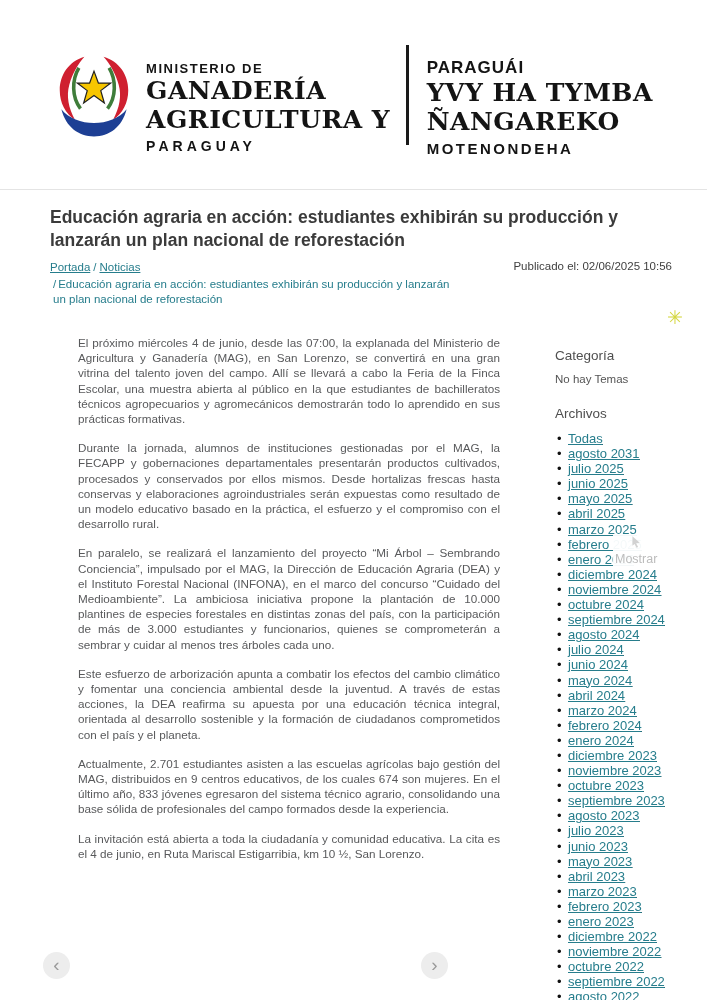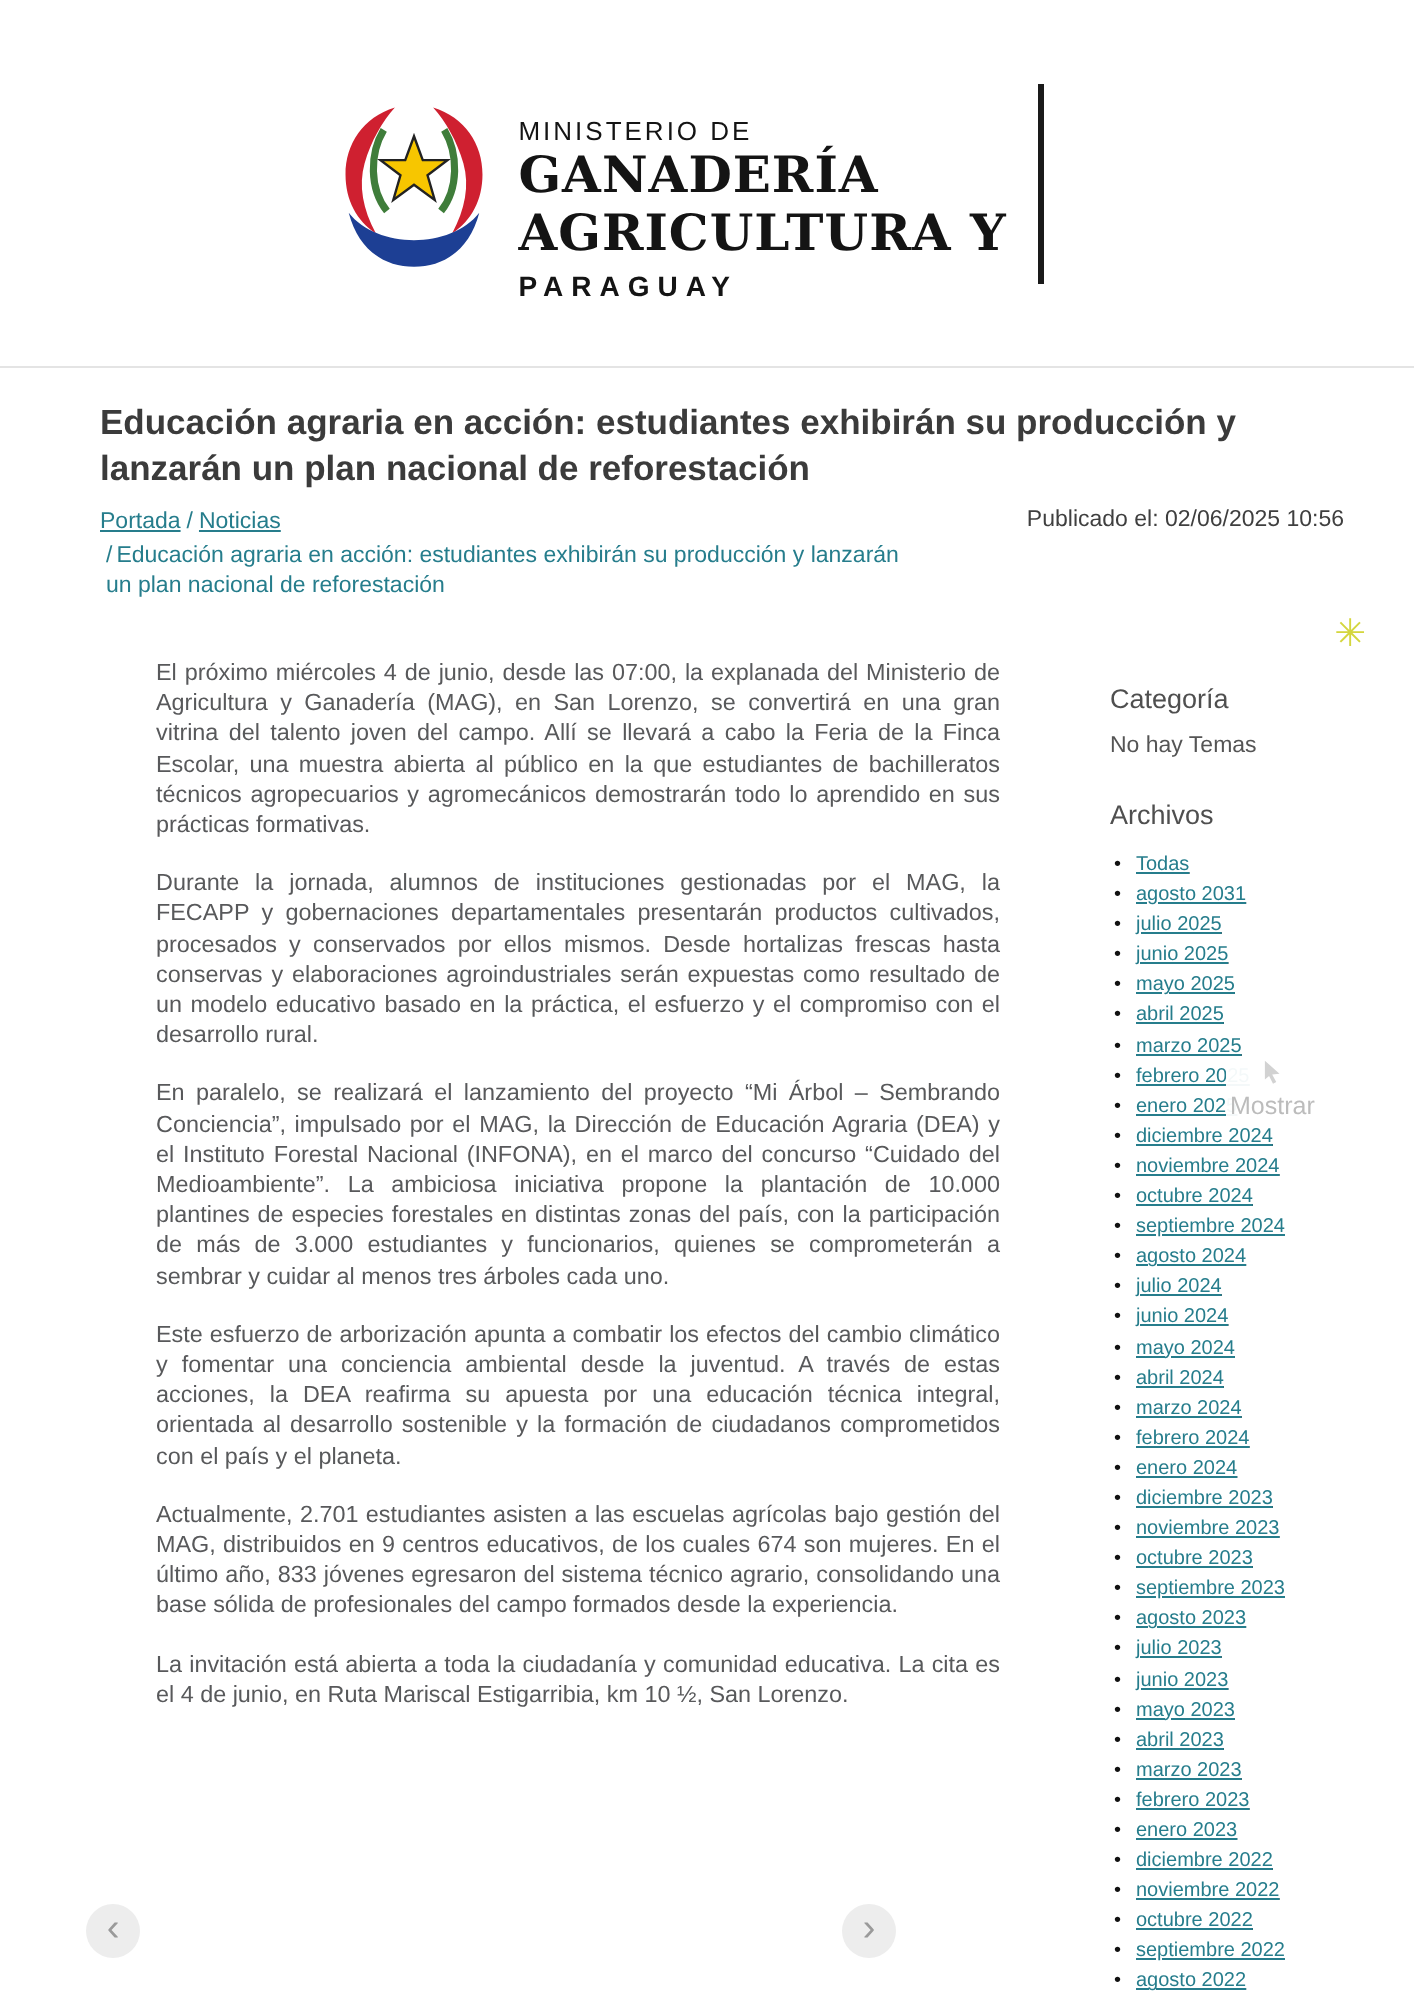--- a/index.html
+++ b/index.html
@@ -4,21 +4,21 @@
 <style>
   * { margin:0; padding:0; box-sizing:border-box; }
   html,body { background:#fff; }
   body { font-family:"Liberation Sans", sans-serif; }
   .page { position:relative; width:707px; height:1000px; margin:0 auto; background:#fff; overflow:hidden; }
 
   
   .site-header { display:flex; align-items:center; justify-content:center; padding-top:32px; }
   .logo { width:80px; height:86px; margin-right:12px; flex:0 0 auto; }
   .ministry-block { margin-right:16px; }
-  .line-small-1 { font-size:13px; font-weight:normal; letter-spacing:1.5px; color:#141414;margin-top:26px; }
+  .line-small-1 { font-size:13px; font-weight:bold; letter-spacing:1.5px; color:#141414;margin-top:26px; }
   .line-big { font-family:"DejaVu Serif", serif; font-weight:700; font-size:25px; line-height:29px; letter-spacing:0.5px; color:#141414; }
   .line-small-2 { font-size:14px; font-weight:bold; letter-spacing:4px; color:#141414; margin-top:4px; }
   .header-divider { width:2.5px; height:100px; background:#1a1a1a; margin-right:18px; }
   .guarani-block .line-small-1 { font-size:17px; letter-spacing:1px; }
   .guarani-block .line-small-2 { letter-spacing:2.5px; font-size:15px; }
   .header-rule { height:1px; background:#e4e4e4; margin-top:32px; }
 
   
   .main { padding:16px 35px 0 50px; }
   .page-title { font-size:17.5px; line-height:23px; font-weight:bold; color:#3b3b3b; max-width:618px; }
@@ -34,21 +34,21 @@
   .content-row { display:flex; margin-top:28px; }
   .article-col { width:422px; flex:0 0 auto;margin-left:28px; }
   .article-col p { font-size:11.7px; line-height:15.2px; color:#58595b; text-align:justify; margin:0 0 14px 0; }
 
   
   .sidebar { width:150px; margin-left:55px; padding-top:12px; position:relative; }
   .sidebar h3 { font-size:13.5px; font-weight:400; color:#4f4f4f; line-height:17px; }
   .category-empty { font-size:11.5px; color:#555; margin-top:8px; line-height:15px; }
   .archives-title { margin-top:18px; }
   .archive-list { list-style:none; margin-top:9px; position:relative; }
-  .archive-list li { position:relative; padding-left:13px; font-size:10px; line-height:15.1px;text-decoration:underline; }
+  .archive-list li { position:relative; padding-left:13px; font-size:13px; line-height:15.1px;text-decoration:underline; }
   .archive-list li::before { content:"•"; position:absolute; left:2px; top:0; color:#111; }
   .archive-list a { color:#267d8c; text-decoration:underline; cursor:pointer; }
 
   
   .hover-tooltip { position:absolute; top:104px; left:58px; display:flex; align-items:center; gap:3px;
     background:rgba(255,255,255,0.95); padding:0 2px; z-index:5;flex-direction:column; }
   .hover-tooltip .label { color:#bcbcbc; font-size:12.5px; white-space:nowrap; }
   .cursor-glyph { width:13px; height:14px; flex:0 0 auto; }
 
   
@@ -80,20 +80,26 @@
 
     <div class="ministry-block">
       <div class="line-small-1">MINISTERIO DE</div>
       <div class="line-big">GANADERÍA</div>
       <div class="line-big">AGRICULTURA Y</div>
       <div class="line-small-2">PARAGUAY</div>
     </div>
 
     <div class="header-divider"></div>
 
+    <div class="guarani-block">
+      <div class="line-small-1">PARAGUÁI</div>
+      <div class="line-big">YVY HA TYMBA</div>
+      <div class="line-big">ÑANGAREKO</div>
+      <div class="line-small-2">MOTENONDEHA</div>
+    </div>
   </header>
 
   <div class="header-rule"></div>
 
   <main class="main">
 
     <h1 class="page-title">Educación agraria en acción: estudiantes exhibirán su producción y lanzarán un plan nacional de reforestación</h1>
 
     <div class="meta-row">
       <nav class="breadcrumb">

